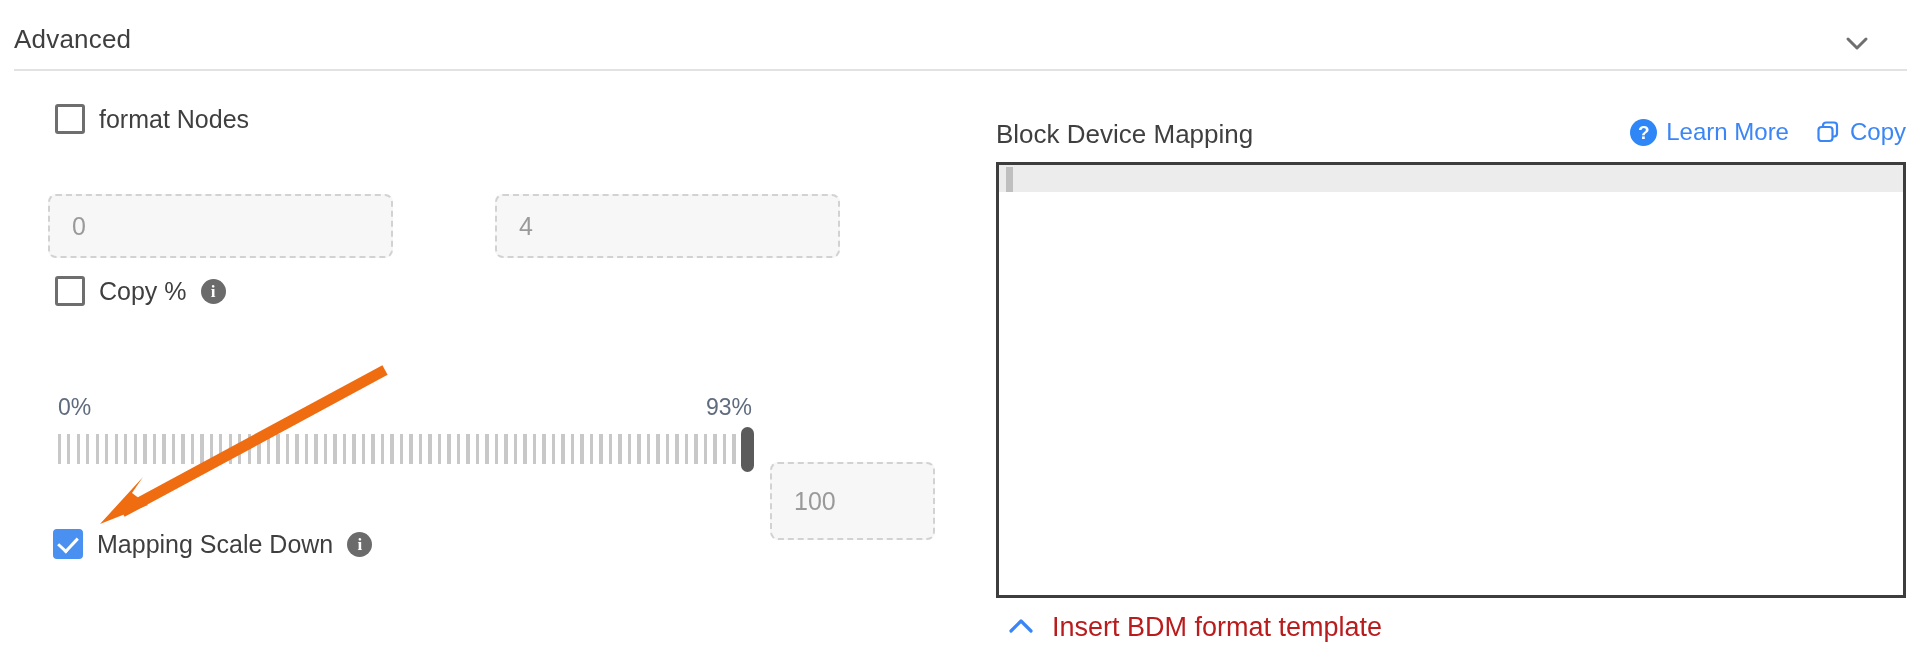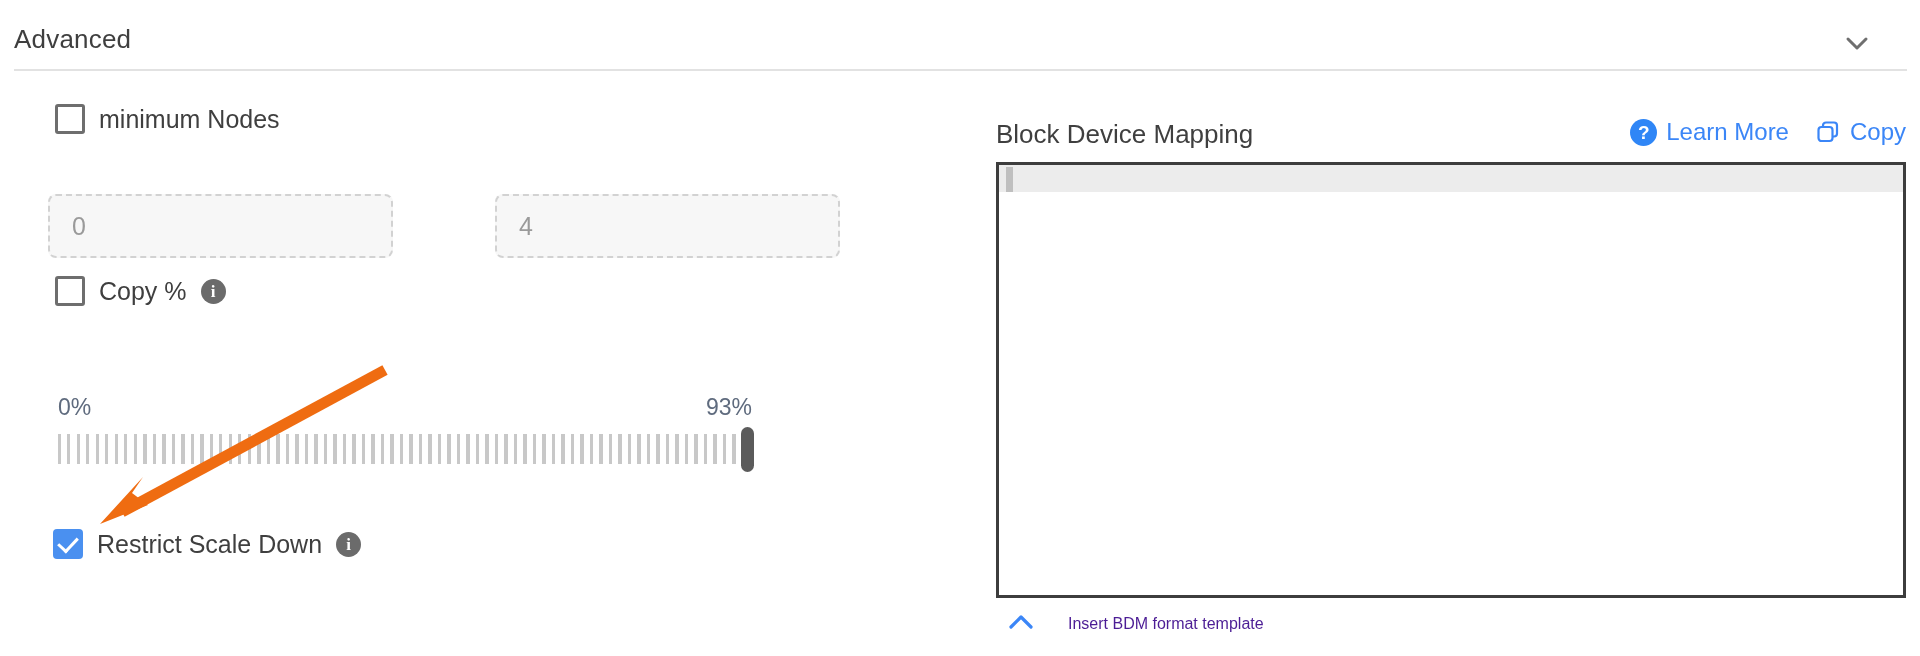--- a/index.html
+++ b/index.html
@@ -246,23 +246,22 @@
   .insert-template {
     position: absolute;
     left: 10px;
     top: 558px;
     display: flex;
     align-items: center;
     gap: 16px;
     cursor: pointer;
   }
   .insert-template .label {
-    color: #4c1d95;
-    font-size: 16px;
-    margin-left: 16px;
+    color: #b91c1c;
+    font-size: 27px;
   }
 
   
   .annotation-arrow {
     position: absolute;
     left: 0;
     top: 0;
     width: 1920px;
     height: 656px;
     pointer-events: none;
@@ -278,42 +277,43 @@
       <polyline points="6,11 15,20 24,11" fill="none" stroke="#6f6f6f" stroke-width="3" stroke-linecap="round" stroke-linejoin="round"></polyline>
     </svg>
   </div>
   <div class="header-divider"></div>
 </div>
 
 <div class="left-col">
 
   <div class="checkrow" style="left:55px; top:50px;">
     <div class="cbox"></div>
-    <div class="cb-label">minimum Nodes</div>
+    <div class="cb-label">format Nodes</div>
   </div>
   <input class="dashed-input" style="left: 48px; top: 140px; width: 345px; height: 64px;" placeholder="0">
 
   <input class="dashed-input" style="left: 495px; top: 140px; width: 345px; height: 64px;" placeholder="4">
 
   <div class="checkrow" style="left:55px; top:222px;">
     <div class="cbox"></div>
     <div class="cb-label">Copy %</div>
     <div class="info-icon">i</div>
   </div>
 
   <div class="slider-wrap">
     <div class="slider-minlabel">0%</div>
     <div class="slider-maxlabel">93%</div>
     <div class="slider-track"></div>
     <div class="slider-thumb"></div>
   </div>
+  <input class="dashed-input" style="left: 770px; top: 408px; width: 165px; height: 78px;" placeholder="100">
 
   <div class="checkrow" style="left:53px; top:475px;">
     <div class="cbox checked"></div>
-    <div class="cb-label">Restrict Scale Down</div>
+    <div class="cb-label">Mapping Scale Down</div>
     <div class="info-icon">i</div>
   </div>
 </div>
 
 <div class="right-col">
   <div class="bdm-title">Block Device Mapping</div>
 
   <div class="bdm-actions">
     <div class="action-link">
       <span class="help-badge">?</span>

